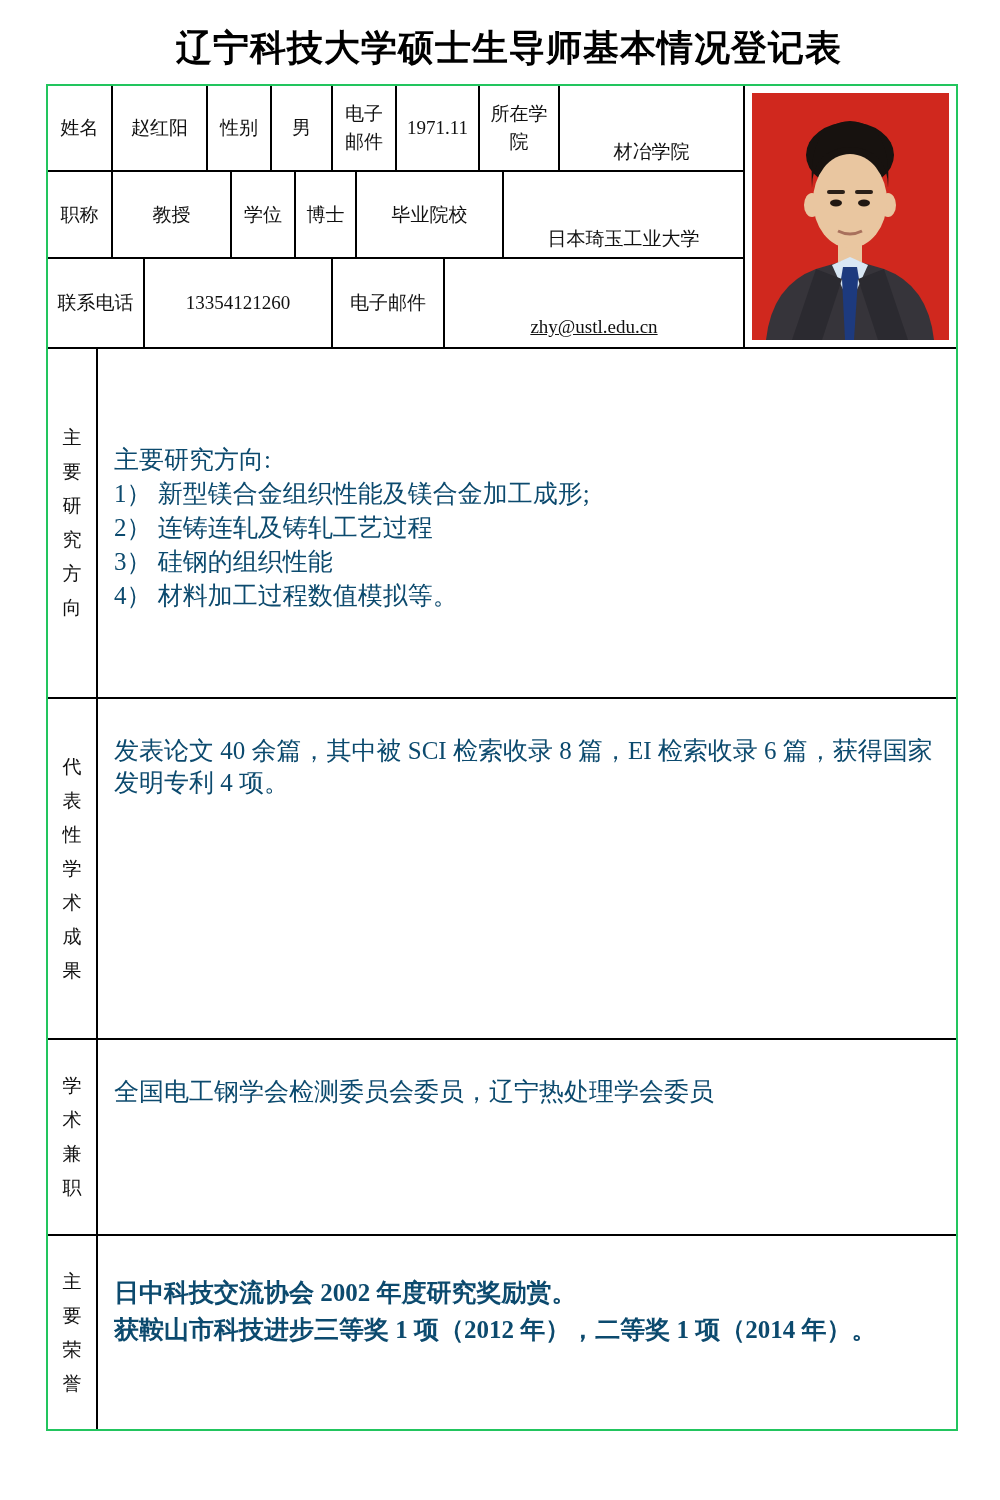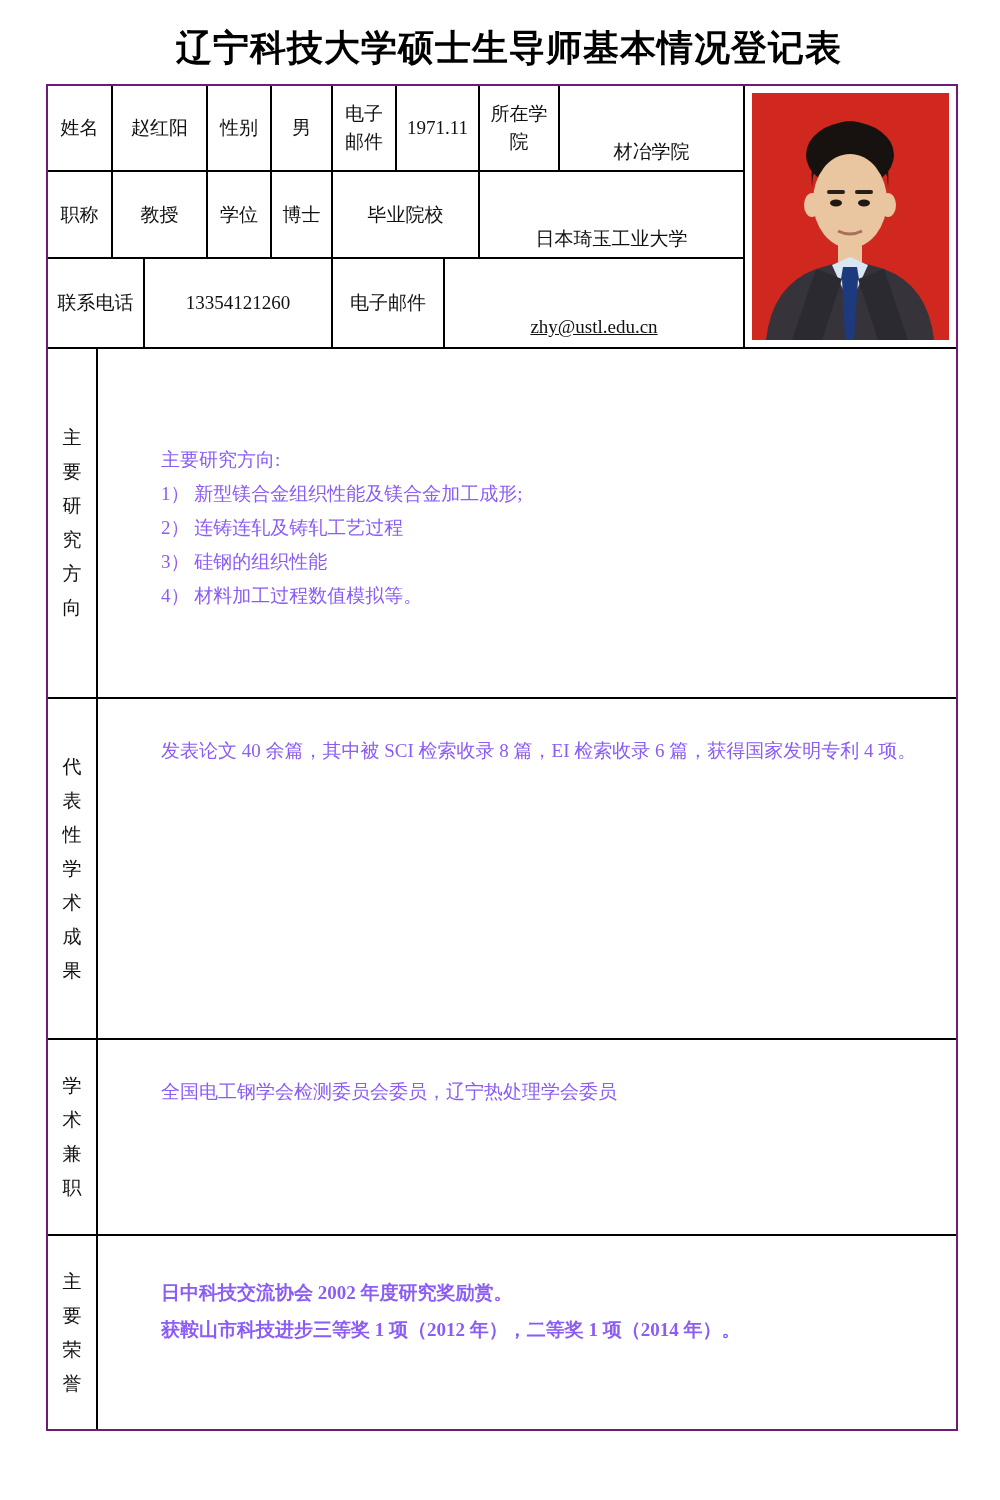--- a/index.html
+++ b/index.html
@@ -13,21 +13,21 @@
 
   .doc-title {
     position:absolute; top:24px; left:9px; width:100%;
     text-align:center; font-size:36px; font-weight:bold;
     letter-spacing:1px; color:#000;
   }
 
   .reg-table {
     position:absolute; left:46px; top:84px;
     width:912px; height:1347px;
-    border:2px solid #701a75; background:#fff;
+    border:2px solid #22c55e; background:#fff;
     display:flex; flex-direction:column;
   }
 
   
   .top-block { height:263px; display:flex; border-bottom:2px solid #000; }
   .info-col { flex:1; display:flex; flex-direction:column; min-width:0; }
   .irow { display:flex; border-bottom:2px solid #000; }
   .irow.r1 { height:86px; }
   .irow.r2 { height:87px; }
   .irow.r3 { height:88px; border-bottom:none; }
@@ -52,21 +52,21 @@
   .section.s-research { height:350px; }
   .section.s-achievements { height:341px; }
   .section.s-memberships { height:196px; }
   .section.s-honors { flex:1; border-bottom:none; }
   .vlabel {
     width:50px; border-right:2px solid #000;
     display:flex; align-items:center; justify-content:center;
     text-align:center; font-size:19px; line-height:34px;
     white-space:pre-line;
   }
-  .content { flex:1; font-size:19px; color:#8b5cf6;padding-left:47px; }
+  .content { flex:1; font-size:25px; color:#0c4a6e; }
   .content .line { padding:0 16px; }
   .c-research { padding-top:94px; }
   .c-research .line { line-height:34px; }
   .c-achievements { padding-top:36px; }
   .c-achievements .line { line-height:32px; }
   .c-memberships { padding-top:36px; }
   .c-memberships .line { line-height:32px; }
   .c-honors { padding-top:38px;font-weight:bold; }
   .c-honors .line { line-height:37px; }
 </style>
@@ -88,21 +88,21 @@
           <div class="cell" style="width:64px">性别</div>
           <div class="cell" style="width:61px">男</div>
           <div class="cell wrap2" style="width:64px">电子邮件</div>
           <div class="cell" style="width:83px">1971.11</div>
           <div class="cell wrap2" style="width:80px">所在学院</div>
           <div class="cell last">材冶学院</div>
         </div>
 
         <div class="irow r2">
           <div class="cell" style="width:65px">职称</div>
-          <div class="cell" style="width:95px">教授</div>
+          <div class="cell" style="width:119px">教授</div>
           <div class="cell" style="width:64px">学位</div>
           <div class="cell" style="width:61px">博士</div>
           <div class="cell" style="width:147px">毕业院校</div>
           <div class="cell last">日本琦玉工业大学</div>
         </div>
 
         <div class="irow r3">
           <div class="cell" style="width:97px">联系电话</div>
           <div class="cell" style="width:188px">13354121260</div>
           <div class="cell" style="width:112px">电子邮件</div>

